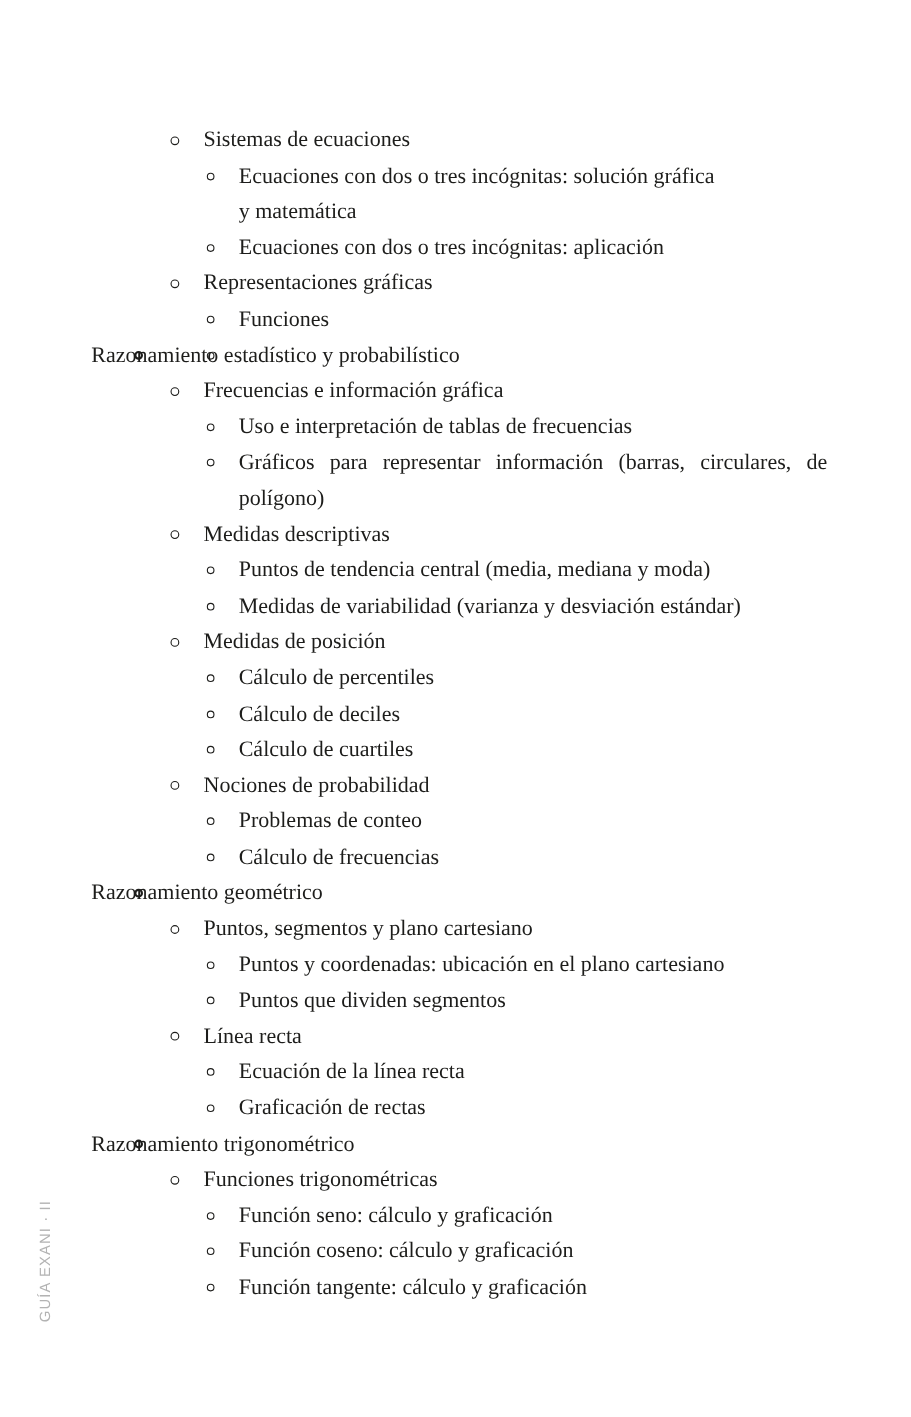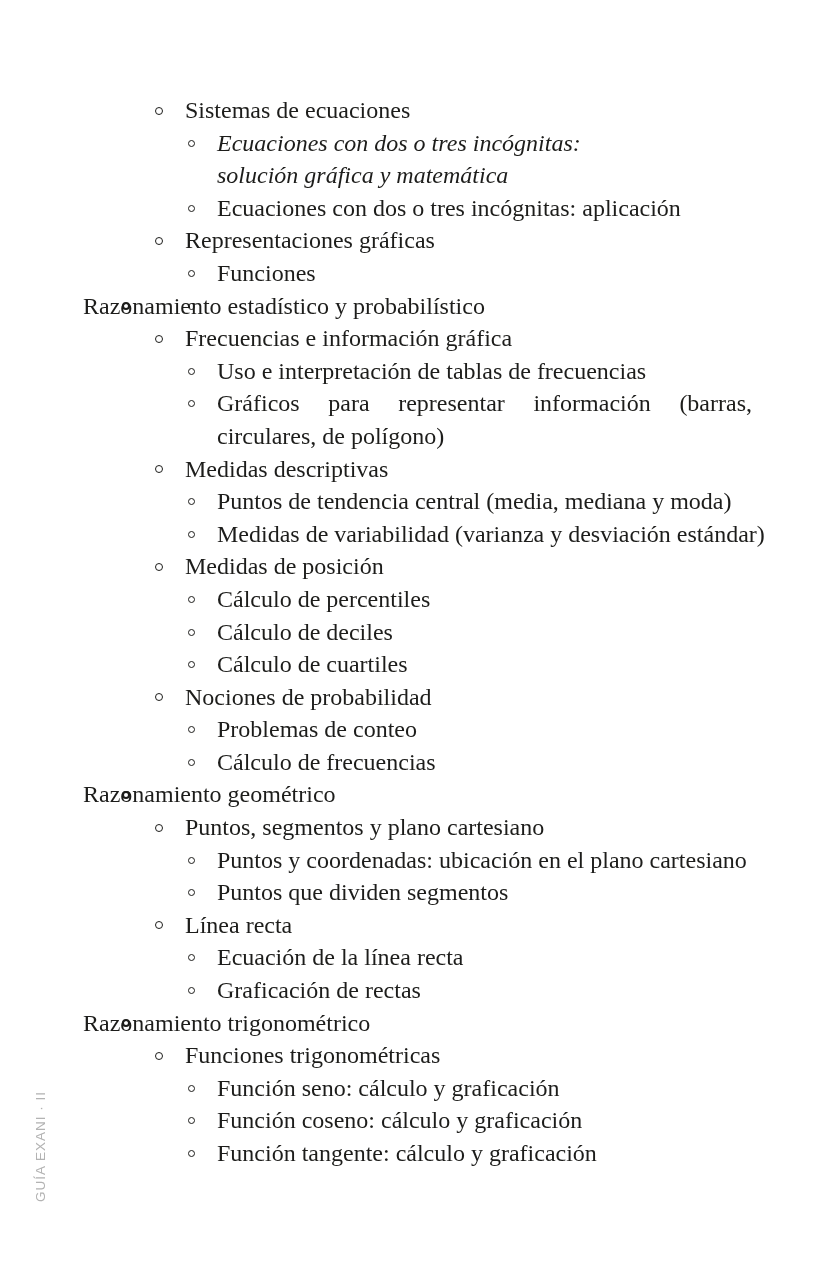--- a/index.html
+++ b/index.html
@@ -11,24 +11,24 @@
   .page {
     position: relative;
     width: 828px;
     height: 1288px;
     background: #ffffff;
     overflow: hidden;
   }
   .outline {
     position: absolute;
     left: 0;
-    top: 94px;
+    top: 111px;
     width: 790px;
     color: #1d1d1b;
-    font-size: 24px;
+    font-size: 20px;
     line-height: 32.6px;
   }
   .item { position: relative; }
   .item .txt { display: block; }
 
   .lvl1 { padding-left: 83px; }
   .lvl2 { padding-left: 185px; }
   .lvl3 { padding-left: 217px; }
 
   .bullet {
@@ -36,21 +36,21 @@
     top: 12.5px;
     box-sizing: border-box;
     border-radius: 50%;
     border: 1.5px solid #1d1d1b;
     background: transparent;
   }
   .lvl1 > .bullet { left: 122px; width: 8px; height: 8px; border-width: 2.4px; }
   .lvl2 > .bullet { left: 155px; width: 8px; height: 8px; border-width: 1.7px; }
   .lvl3 > .bullet { left: 188px; width: 7px; height: 7px; border-width: 1.5px; top: 13px; }
 
-  .narrow .txt { max-width: 445px; font-style: italic; }
+  .narrow .txt { max-width: 445px; }
   .justified .txt {
     width: 535px;
     text-align: justify;
     text-align-last: left;
   }
 
   .sidebar-label {
     position: absolute;
     left: 33px;
     top: 1082px;

